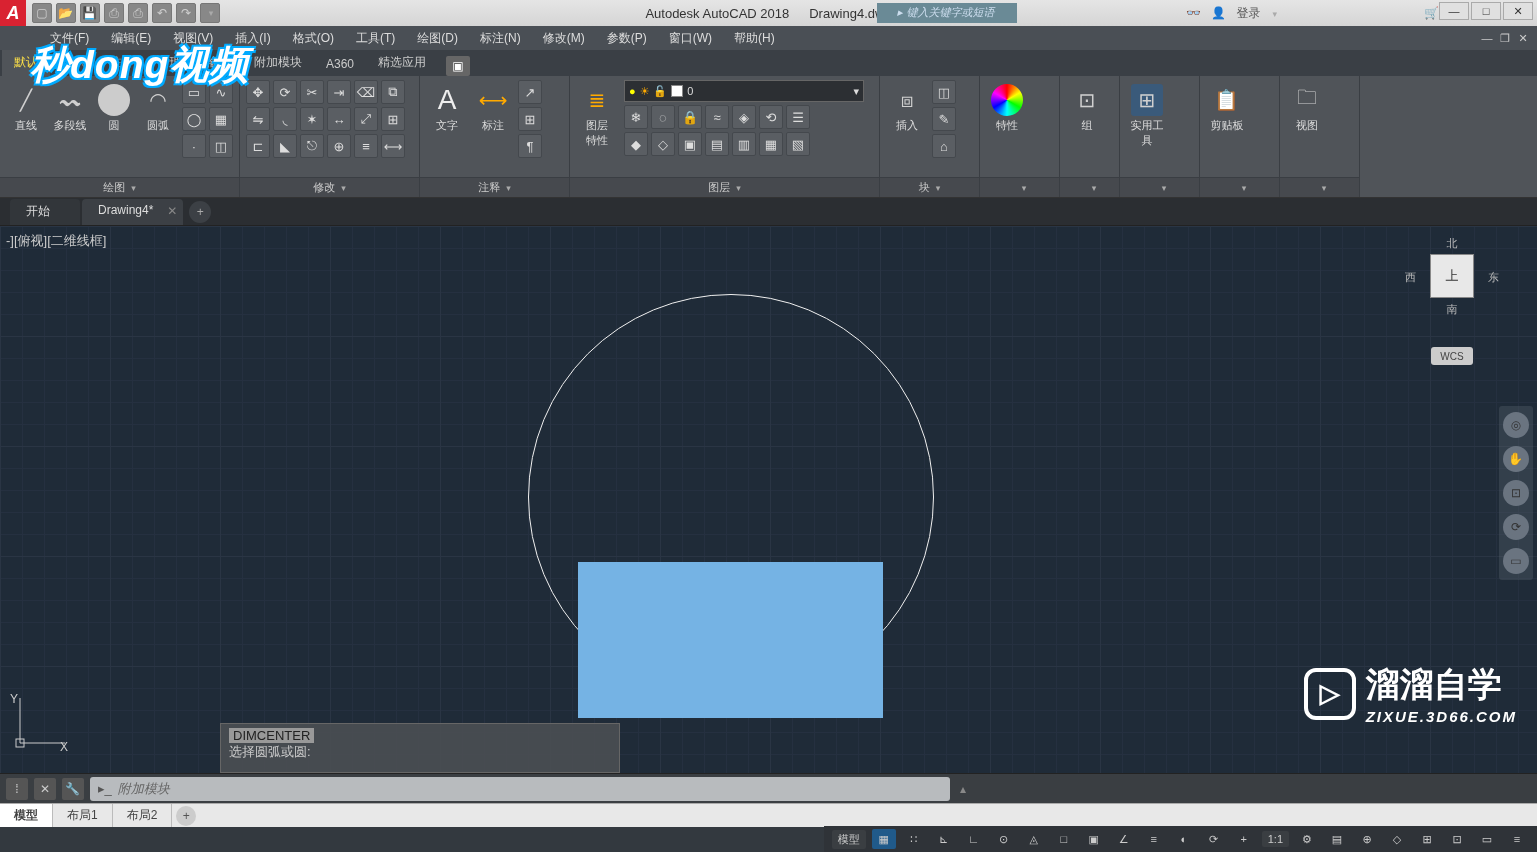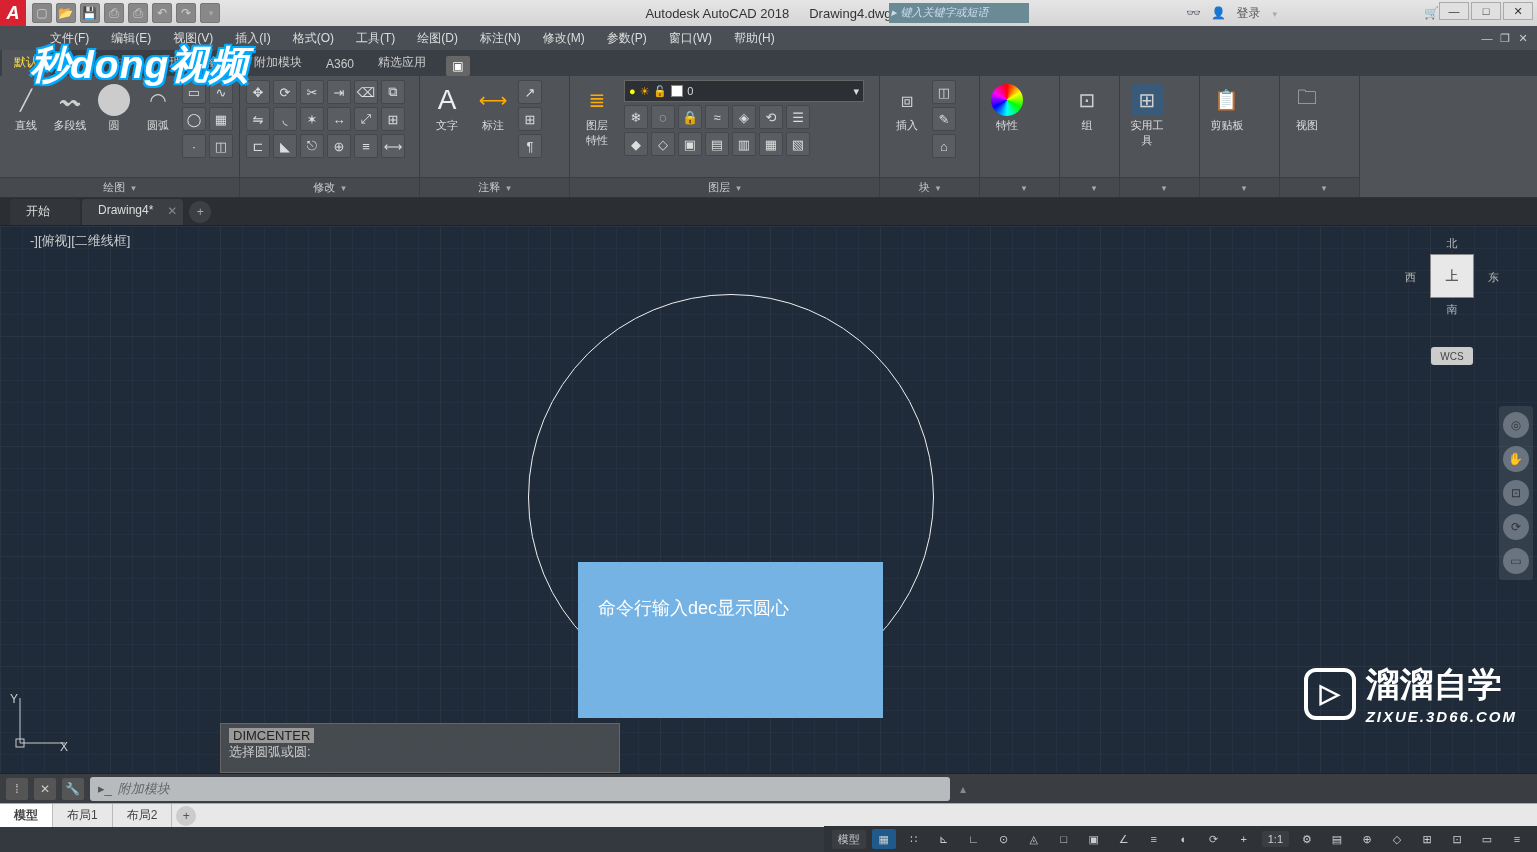--- a/index.html
+++ b/index.html
@@ -4,21 +4,21 @@
 <style>
 * { margin: 0; padding: 0; box-sizing: border-box; font-family: "Microsoft YaHei", Arial, sans-serif; }
 body { width: 1537px; height: 852px; background: #33393f; color: #d0d0d0; font-size: 12px; overflow: hidden; position: relative; }
 
 
 .title-bar { height: 26px; background: linear-gradient(#e5e5e5,#d5d5d5); display: flex; align-items: center; position: relative; }
 .app-logo { width: 26px; height: 26px; background: #d92231; color: #fff; font-weight: bold; font-size: 18px; display: flex; align-items: center; justify-content: center; font-style: italic; }
 .qat { display: flex; gap: 4px; margin-left: 6px; }
 .qat-btn { width: 20px; height: 20px; background: #888; border: 1px solid #777; border-radius: 2px; display:flex;align-items:center;justify-content:center; }
 .title-center { position: absolute; left: 50%; transform: translateX(-50%); display: flex; gap: 20px; font-size: 13px; color: #333; }
-.title-search { position:absolute; right:508px; width:140px; height:20px; background:#6a8a96; color:#cde; font-style:italic; padding:2px 2px; font-size:11px; }
+.title-search { position:absolute; right:520px; width:140px; height:20px; background:#6a8a96; color:#cde; font-style:italic; padding:2px 20px; font-size:11px; }
 .title-right { position:absolute; right:260px; display:flex; gap:10px; align-items:center; color:#555; }
 .title-icons-r { position:absolute; right:70px; display:flex; gap:6px; }
 .win-controls { position:absolute; right:4px; top:2px; display:flex; gap:2px; }
 .win-btn { width:30px; height:18px; background:#e0e0e0; border:1px solid #aaa; display:flex;align-items:center;justify-content:center;font-size:11px; color:#333; }
 
 
 .menu-bar { height: 24px; background: #4a4f55; display: flex; align-items: center; padding-left: 40px; gap: 2px; position:relative; }
 .menu-item { padding: 3px 10px; color: #ddd; cursor: pointer; font-size:12px; }
 .doc-controls { position:absolute; right:6px; display:flex; gap:2px; }
 .doc-btn { width:16px; height:14px; color:#ccc; font-size:11px; display:flex;align-items:center;justify-content:center; }
@@ -52,21 +52,21 @@
 .file-tab-add { width:22px; height:22px; background:#3c4045; border-radius:11px; color:#aaa; display:flex;align-items:center;justify-content:center; margin-left:4px; margin-bottom:2px; cursor:pointer; }
 
 
 .drawing-area { position:relative; height: 547px; background: #1f2b38; overflow:hidden; }
 .grid-bg { position:absolute; inset:0; background-image:
   linear-gradient(#2a3544 1px, transparent 1px),
   linear-gradient(90deg, #2a3544 1px, transparent 1px),
   linear-gradient(#253040 1px, transparent 1px),
   linear-gradient(90deg, #253040 1px, transparent 1px);
   background-size: 110px 110px, 110px 110px, 22px 22px, 22px 22px; }
-.view-label { position:absolute; top:6px; left:6px; color:#ccc; font-size:13px;margin-left:24px; }
+.view-label { position:absolute; top:6px; left:6px; color:#ccc; font-size:13px; }
 .circle-obj { position:absolute; width:406px; height:406px; border:1px solid #f0f0f0; border-radius:50%; top:68px; left:528px; }
 .tip-box { position:absolute; width:305px; height:156px; background:#75b3e4; color:#fff; top:336px; left:578px; padding:28px 20px; font-size:18px; line-height:2; }
 .tip-box .t1 { padding-left:20px; }
 
 
 .viewcube { position:absolute; top:10px; right:40px; width:90px; height:120px; color:#bbb; font-size:11px; text-align:center; }
 .vc-cube { width:44px; height:44px; background:#e8e8e8; margin:18px auto 4px; border:1px solid #888; display:flex;align-items:center;justify-content:center;color:#333;font-size:13px; }
 .vc-wcs { width:42px; height:18px; background:#ccc; color:#444; border-radius:3px; margin:30px auto 0; font-size:10px; display:flex;align-items:center;justify-content:center; }
 
 
@@ -371,21 +371,20 @@
   </div>
   <div class="file-tab-add">+</div>
 </div>
 
 <div class="drawing-area">
   <div class="grid-bg"></div>
   <div class="view-label">-][俯视][二维线框]</div>
   <div class="circle-obj"></div>
 
   <div class="tip-box">
-    <div>命令行输入dec显示圆心</div>
   </div>
 
   <div class="viewcube">
     <div style="position:absolute;top:0;left:50%;transform:translateX(-50%)">北</div>
     <div style="position:absolute;top:34px;left:-2px">西</div>
     <div style="position:absolute;top:34px;right:-2px">东</div>
     <div class="vc-cube">上</div>
     <div>南</div>
     <div class="vc-wcs">WCS</div>
   </div>

